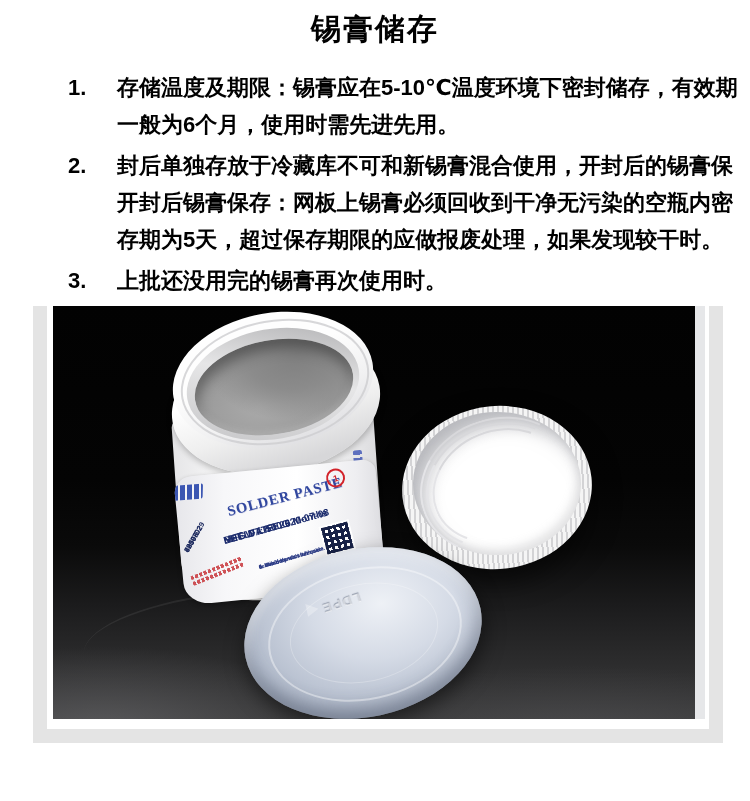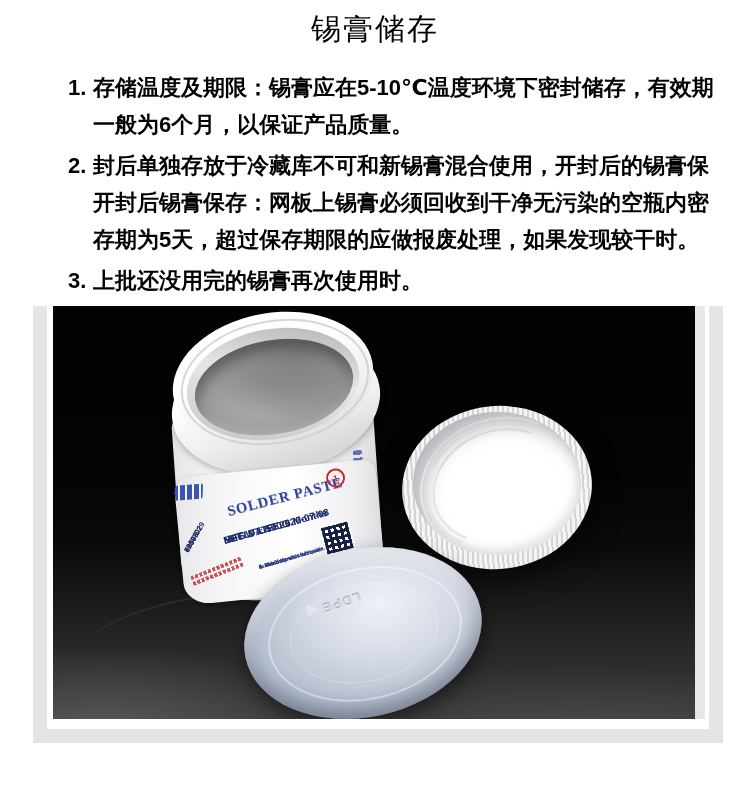--- a/index.html
+++ b/index.html
@@ -1,26 +1,26 @@
 <!DOCTYPE html>
 <html><head>
 <meta charset="utf-8">
 <style>
   * { margin:0; padding:0; box-sizing:content-box; }
   html,body { width:750px; height:801px; background:#ffffff; overflow:hidden;
               font-family:"Liberation Sans","DejaVu Sans",sans-serif; color:#000; }
 
   
   .title { padding-top:12px; height:34px; line-height:34px; text-align:center;
-           font-size:30px; font-weight:400; letter-spacing:2px; margin-bottom:23px; }
+           font-size:30px; font-weight:700; letter-spacing:2px; margin-bottom:23px; }
 
   .para { display:flex; margin:0 38px 4px 68px; font-size:22px; font-weight:700;
           line-height:37px; }
   .para-num { flex:0 0 25px; white-space:nowrap; }
-  .para-lines { flex:1; }
+  .para-lines { flex:1;margin-left:24px; }
   .p-line { white-space:nowrap; }
 
   
   .photo-frame { margin:7px 27px 0 33px; border:14px solid #e4e4e4; border-top:none;
                  padding:0 4px 10px 6px; background:#fff; }
   .photo-row { display:flex; }
   .photo-edge-strip { width:10px; height:413px; background:#e6e7e9; }
 
   .photo { position:relative; width:642px; height:413px; overflow:hidden;
     background:
@@ -133,21 +133,21 @@
 </style>
 </head>
 <body>
 
 <div class="title">锡膏储存</div>
 
 <div class="para">
   <div class="para-num">1.</div>
   <div class="para-lines">
     <div class="p-line">存储温度及期限：锡膏应在5-10℃温度环境下密封储存，有效期</div>
-    <div class="p-line">一般为6个月，以保证产品质量。</div>
+    <div class="p-line">一般为6个月，使用时需先进先用。</div>
   </div>
 </div>
 
 <div class="para">
   <div class="para-num">2.</div>
   <div class="para-lines">
     <div class="p-line">封后单独存放于冷藏库不可和新锡膏混合使用，开封后的锡膏保</div>
     <div class="p-line">开封后锡膏保存：网板上锡膏必须回收到干净无污染的空瓶内密</div>
     <div class="p-line">存期为5天，超过保存期限的应做报废处理，如果发现较干时。</div>
   </div>

